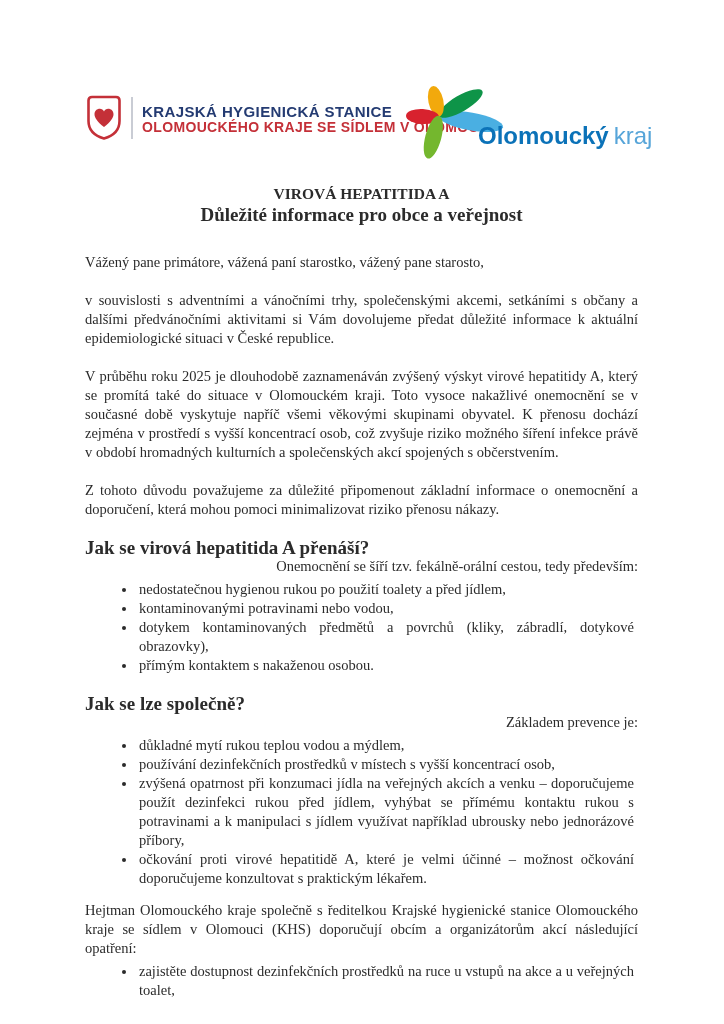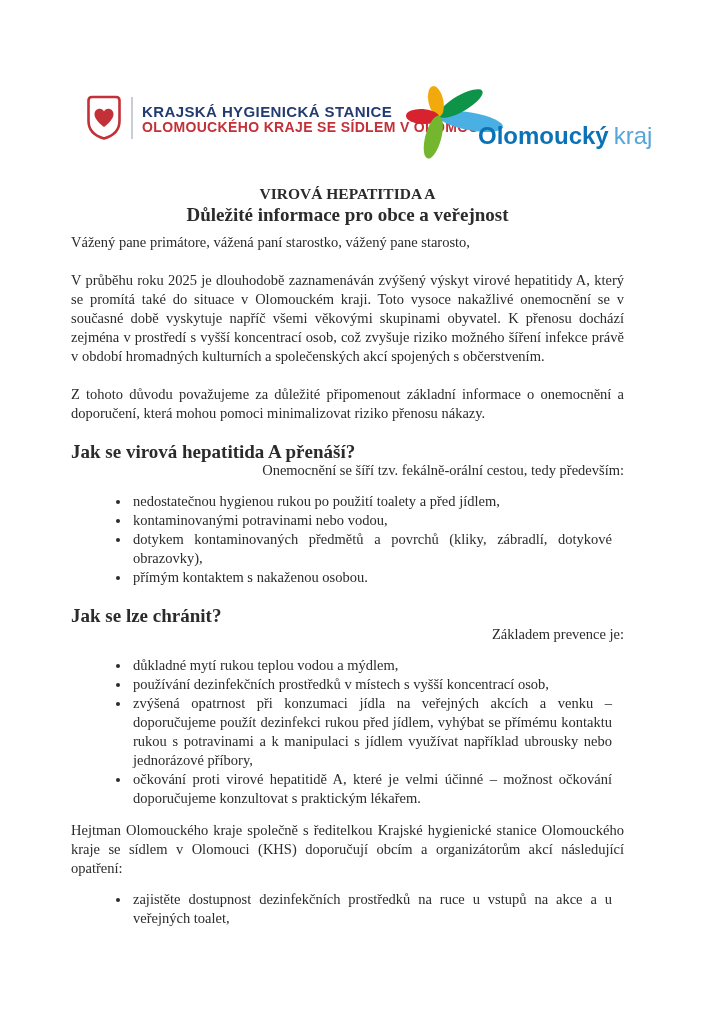--- a/index.html
+++ b/index.html
@@ -31,32 +31,32 @@
   .petal-skyblue{fill:var(--petal-skyblue);}
   .petal-lime{fill:var(--petal-lime);}
   .kraj-text{
     position:absolute;left:52px;top:42px;white-space:nowrap;
     font-family:"Liberation Sans", sans-serif;font-size:24px;line-height:24px;
   }
   .kraj-name{font-weight:bold;color:var(--kraj-blue);margin-left:23px;}
   .kraj-suffix{font-weight:normal;color:var(--kraj-blue-light);margin-left:5px;}
   
   .content{
-    position:absolute;left:71px;top:183px;width:553px;
+    position:absolute;left:85px;top:183px;width:553px;
     font-size:14.5px;line-height:19px;
   }
   .doc-title{text-align:center;font-weight:bold;font-size:15.5px;line-height:21px;}
   .doc-title .t2{font-size:19px;}
   p{margin:19px 0 0 0;text-align:justify;}
-  p.greeting{margin-top:8px;text-align:left;}
+  p.greeting{margin-top:28px;text-align:left;}
   h3{
     margin:19px 0 0 0;font-size:19px;line-height:19px;font-weight:bold;
   }
   .intro-line{margin:0;text-align:right;}
-  ul.bullets{margin:12px;padding:0 0 0 48px;}
+  ul.bullets{margin:4px;padding:0 0 0 48px;}
   ul.bullets li{text-align:justify;padding-left:2px;line-height:19px;}
   p.bold-reco{font-weight:normal;margin-top:13px;}
 </style>
 </head>
 <body>
 
 <div class="khs-logo">
   <svg class="khs-shield" viewBox="0 0 38 48" xmlns="http://www.w3.org/2000/svg">
     <path d="M7 3 H31 Q34.5 3 34.5 6.5 V27 Q34.5 40 19 44.5 Q3.5 40 3.5 27 V6.5 Q3.5 3 7 3 Z" fill="#ffffff" stroke="#c43038" stroke-width="2.6"></path>
     <path d="M19 33 C 12.5 27.8 9.5 24 9.5 20.2 C 9.5 17 11.9 14.8 14.8 14.8 C 16.7 14.8 18.2 15.9 19 17.4 C 19.8 15.9 21.3 14.8 23.2 14.8 C 26.1 14.8 28.5 17 28.5 20.2 C 28.5 24 25.5 27.8 19 33 Z" fill="#c43038"></path>
@@ -83,35 +83,36 @@
 
 <div class="content">
 
   <div class="doc-title">
     <div class="t1">VIROVÁ HEPATITIDA A</div>
     <div class="t2">Důležité informace pro obce a veřejnost</div>
   </div>
 
   <p class="greeting">Vážený pane primátore, vážená paní starostko, vážený pane starosto,</p>
 
+  <p>v souvislosti s adventními a vánočními trhy, společenskými akcemi, setkáními s občany a dalšími předvánočními aktivitami si Vám dovolujeme předat důležité informace k aktuální epidemiologické situaci v České republice.</p>
 
   <p>V průběhu roku 2025 je dlouhodobě zaznamenáván zvýšený výskyt virové hepatitidy A, který se promítá také do situace v Olomouckém kraji. Toto vysoce nakažlivé onemocnění se v současné době vyskytuje napříč všemi věkovými skupinami obyvatel. K přenosu dochází zejména v prostředí s vyšší koncentrací osob, což zvyšuje riziko možného šíření infekce právě v období hromadných kulturních a společenských akcí spojených s občerstvením.</p>
 
   <p>Z tohoto důvodu považujeme za důležité připomenout základní informace o onemocnění a doporučení, která mohou pomoci minimalizovat riziko přenosu nákazy.</p>
 
   <h3>Jak se virová hepatitida A přenáší?</h3>
   <p class="intro-line" style="margin-top:0">Onemocnění se šíří tzv. fekálně-orální cestou, tedy především:</p>
   <ul class="bullets">
     <li>nedostatečnou hygienou rukou po použití toalety a před jídlem,</li>
     <li>kontaminovanými potravinami nebo vodou,</li>
     <li>dotykem kontaminovaných předmětů a povrchů (kliky, zábradlí, dotykové obrazovky),</li>
     <li>přímým kontaktem s nakaženou osobou.</li>
   </ul>
 
-  <h3>Jak se lze chránit?</h3>
+  <h3>Jak se lze společně?</h3>
   <p class="intro-line" style="margin-top:0">Základem prevence je:</p>
   <ul class="bullets">
     <li>důkladné mytí rukou teplou vodou a mýdlem,</li>
     <li>používání dezinfekčních prostředků v místech s vyšší koncentrací osob,</li>
     <li>zvýšená opatrnost při konzumaci jídla na veřejných akcích a venku – doporučujeme použít dezinfekci rukou před jídlem, vyhýbat se přímému kontaktu rukou s potravinami a k manipulaci s jídlem využívat například ubrousky nebo jednorázové příbory,</li>
     <li>očkování proti virové hepatitidě A, které je velmi účinné – možnost očkování doporučujeme konzultovat s praktickým lékařem.</li>
   </ul>
 
   <p class="bold-reco">Hejtman Olomouckého kraje společně s ředitelkou Krajské hygienické stanice Olomouckého kraje se sídlem v Olomouci (KHS) doporučují obcím a organizátorům akcí následující opatření:</p>
   <ul class="bullets">

